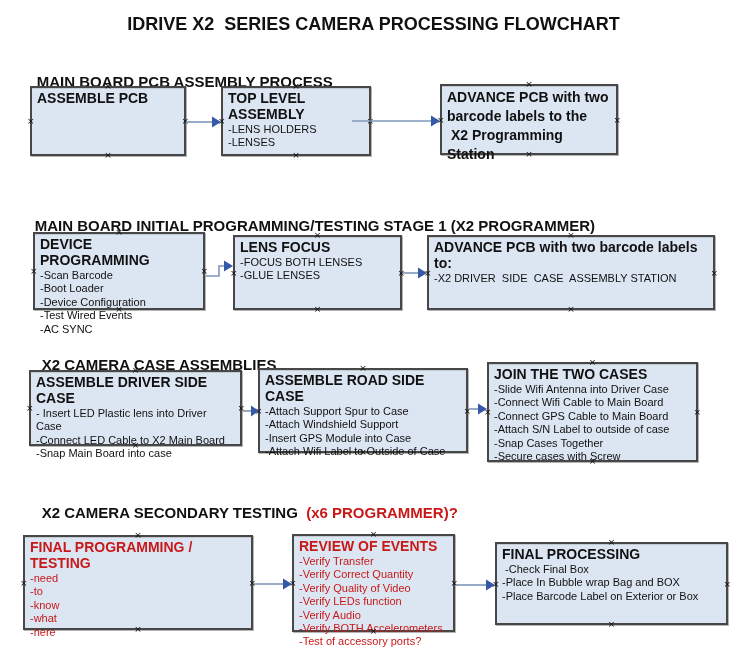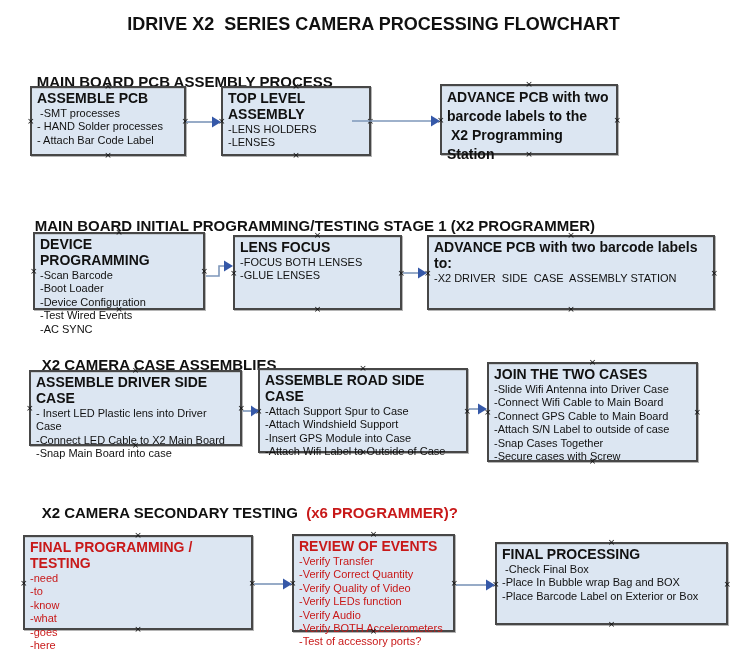--- a/index.html
+++ b/index.html
@@ -41,26 +41,20 @@
 <div class="canvas">
 
   <div class="page-title">IDRIVE X2  SERIES CAMERA PROCESSING FLOWCHART</div>
 
   <div class="section-heading" style="left:20px;top:56px;">
     <span>MAIN BOARD PCB ASSEMBLY PROCESS</span>
   </div>
 
   <div class="fbox" style="left:30px;top:86px;width:156px;height:70px;">
     <div class="fbox-title">ASSEMBLE PCB</div>
-    <div class="fbox-items">
-
-    <div class="fbox-item"> -SMT processes</div>
-        <div class="fbox-item">- HAND Solder processes</div>
-        <div class="fbox-item">- Attach Bar Code Label</div>
-      </div>
   <span class="handle handle-top">×</span>
       <span class="handle handle-bottom">×</span>
       <span class="handle handle-left">×</span>
       <span class="handle handle-right">×</span>
     </div>
 
   <div class="fbox" style="left:221px;top:86px;width:150px;height:70px;">
     <div class="fbox-title">TOP LEVEL ASSEMBLY</div>
     <div class="fbox-items">
 
@@ -210,21 +204,20 @@
   </div>
 
   <div class="fbox red" style="left:23px;top:535px;width:230px;height:95px;">
     <div class="fbox-title">FINAL PROGRAMMING / TESTING</div>
     <div class="fbox-items">
 
     <div class="fbox-item">-need</div>
         <div class="fbox-item">-to</div>
         <div class="fbox-item">-know</div>
         <div class="fbox-item">-what</div>
-        <div class="fbox-item">-goes</div>
         <div class="fbox-item">-here</div>
       </div>
   <span class="handle handle-top">×</span>
       <span class="handle handle-bottom">×</span>
       <span class="handle handle-left">×</span>
       <span class="handle handle-right">×</span>
     </div>
 
   <div class="fbox red" style="left:292px;top:534px;width:163px;height:98px;">
     <div class="fbox-title">REVIEW OF EVENTS</div>

